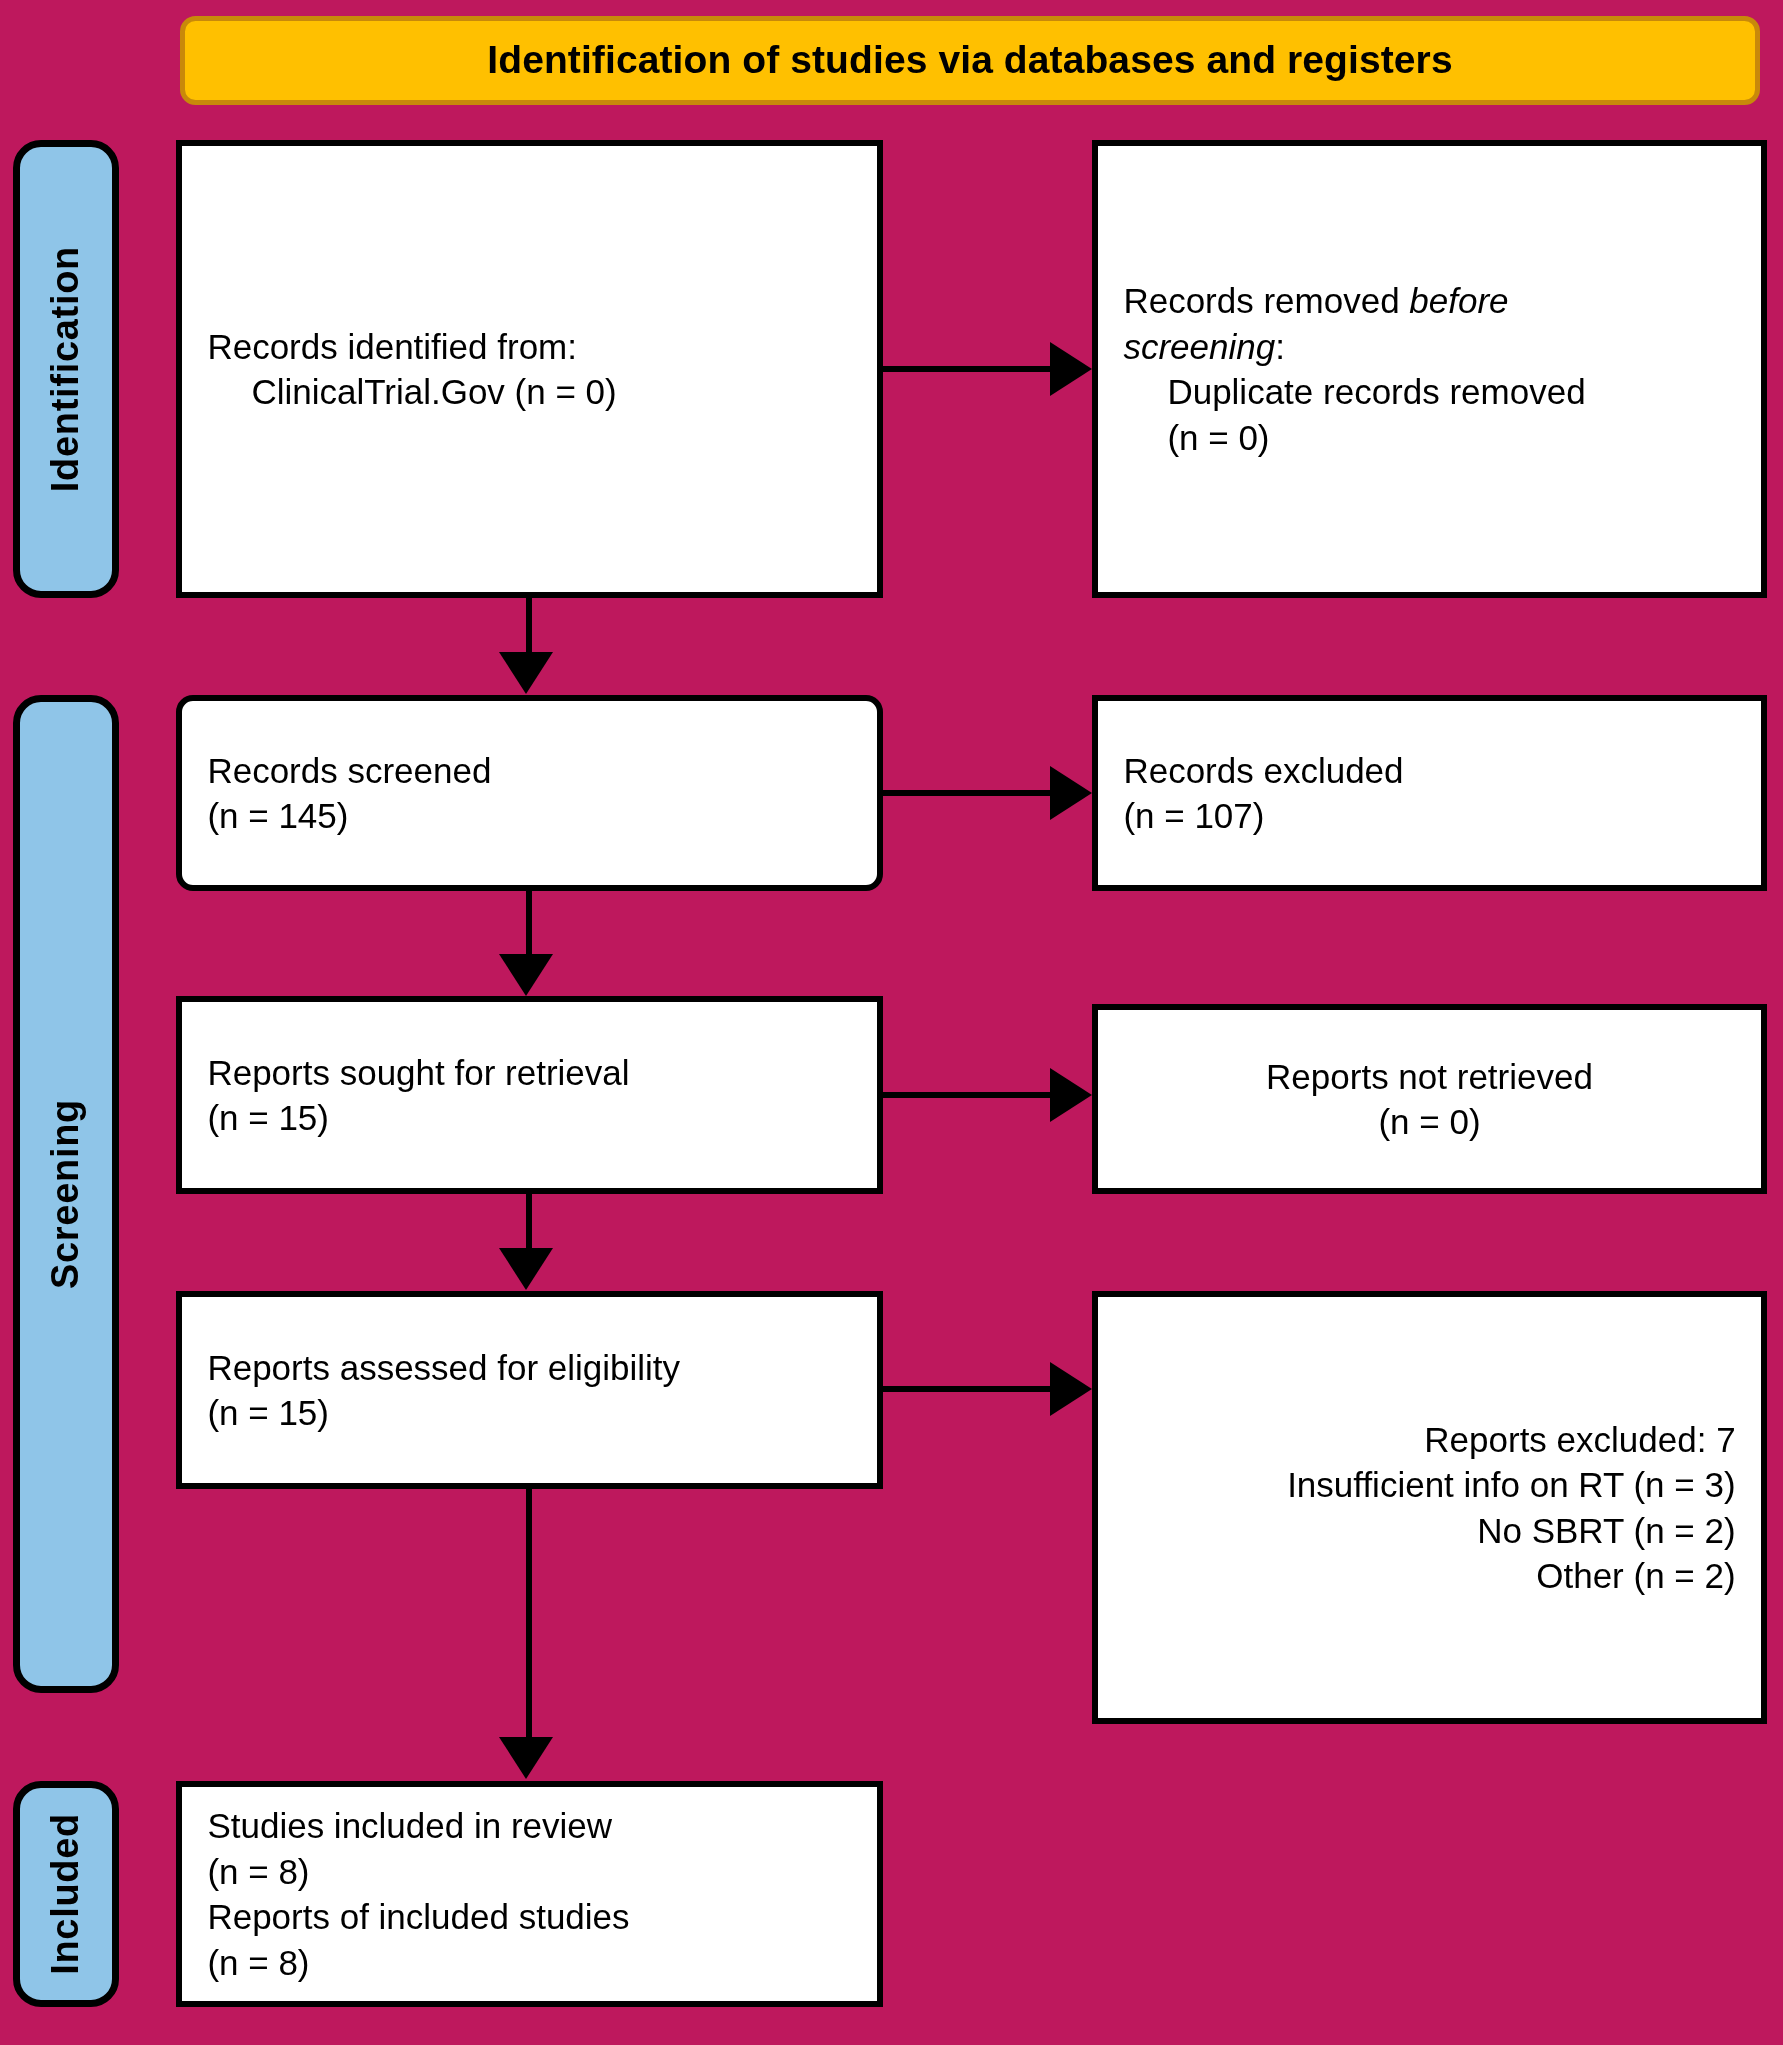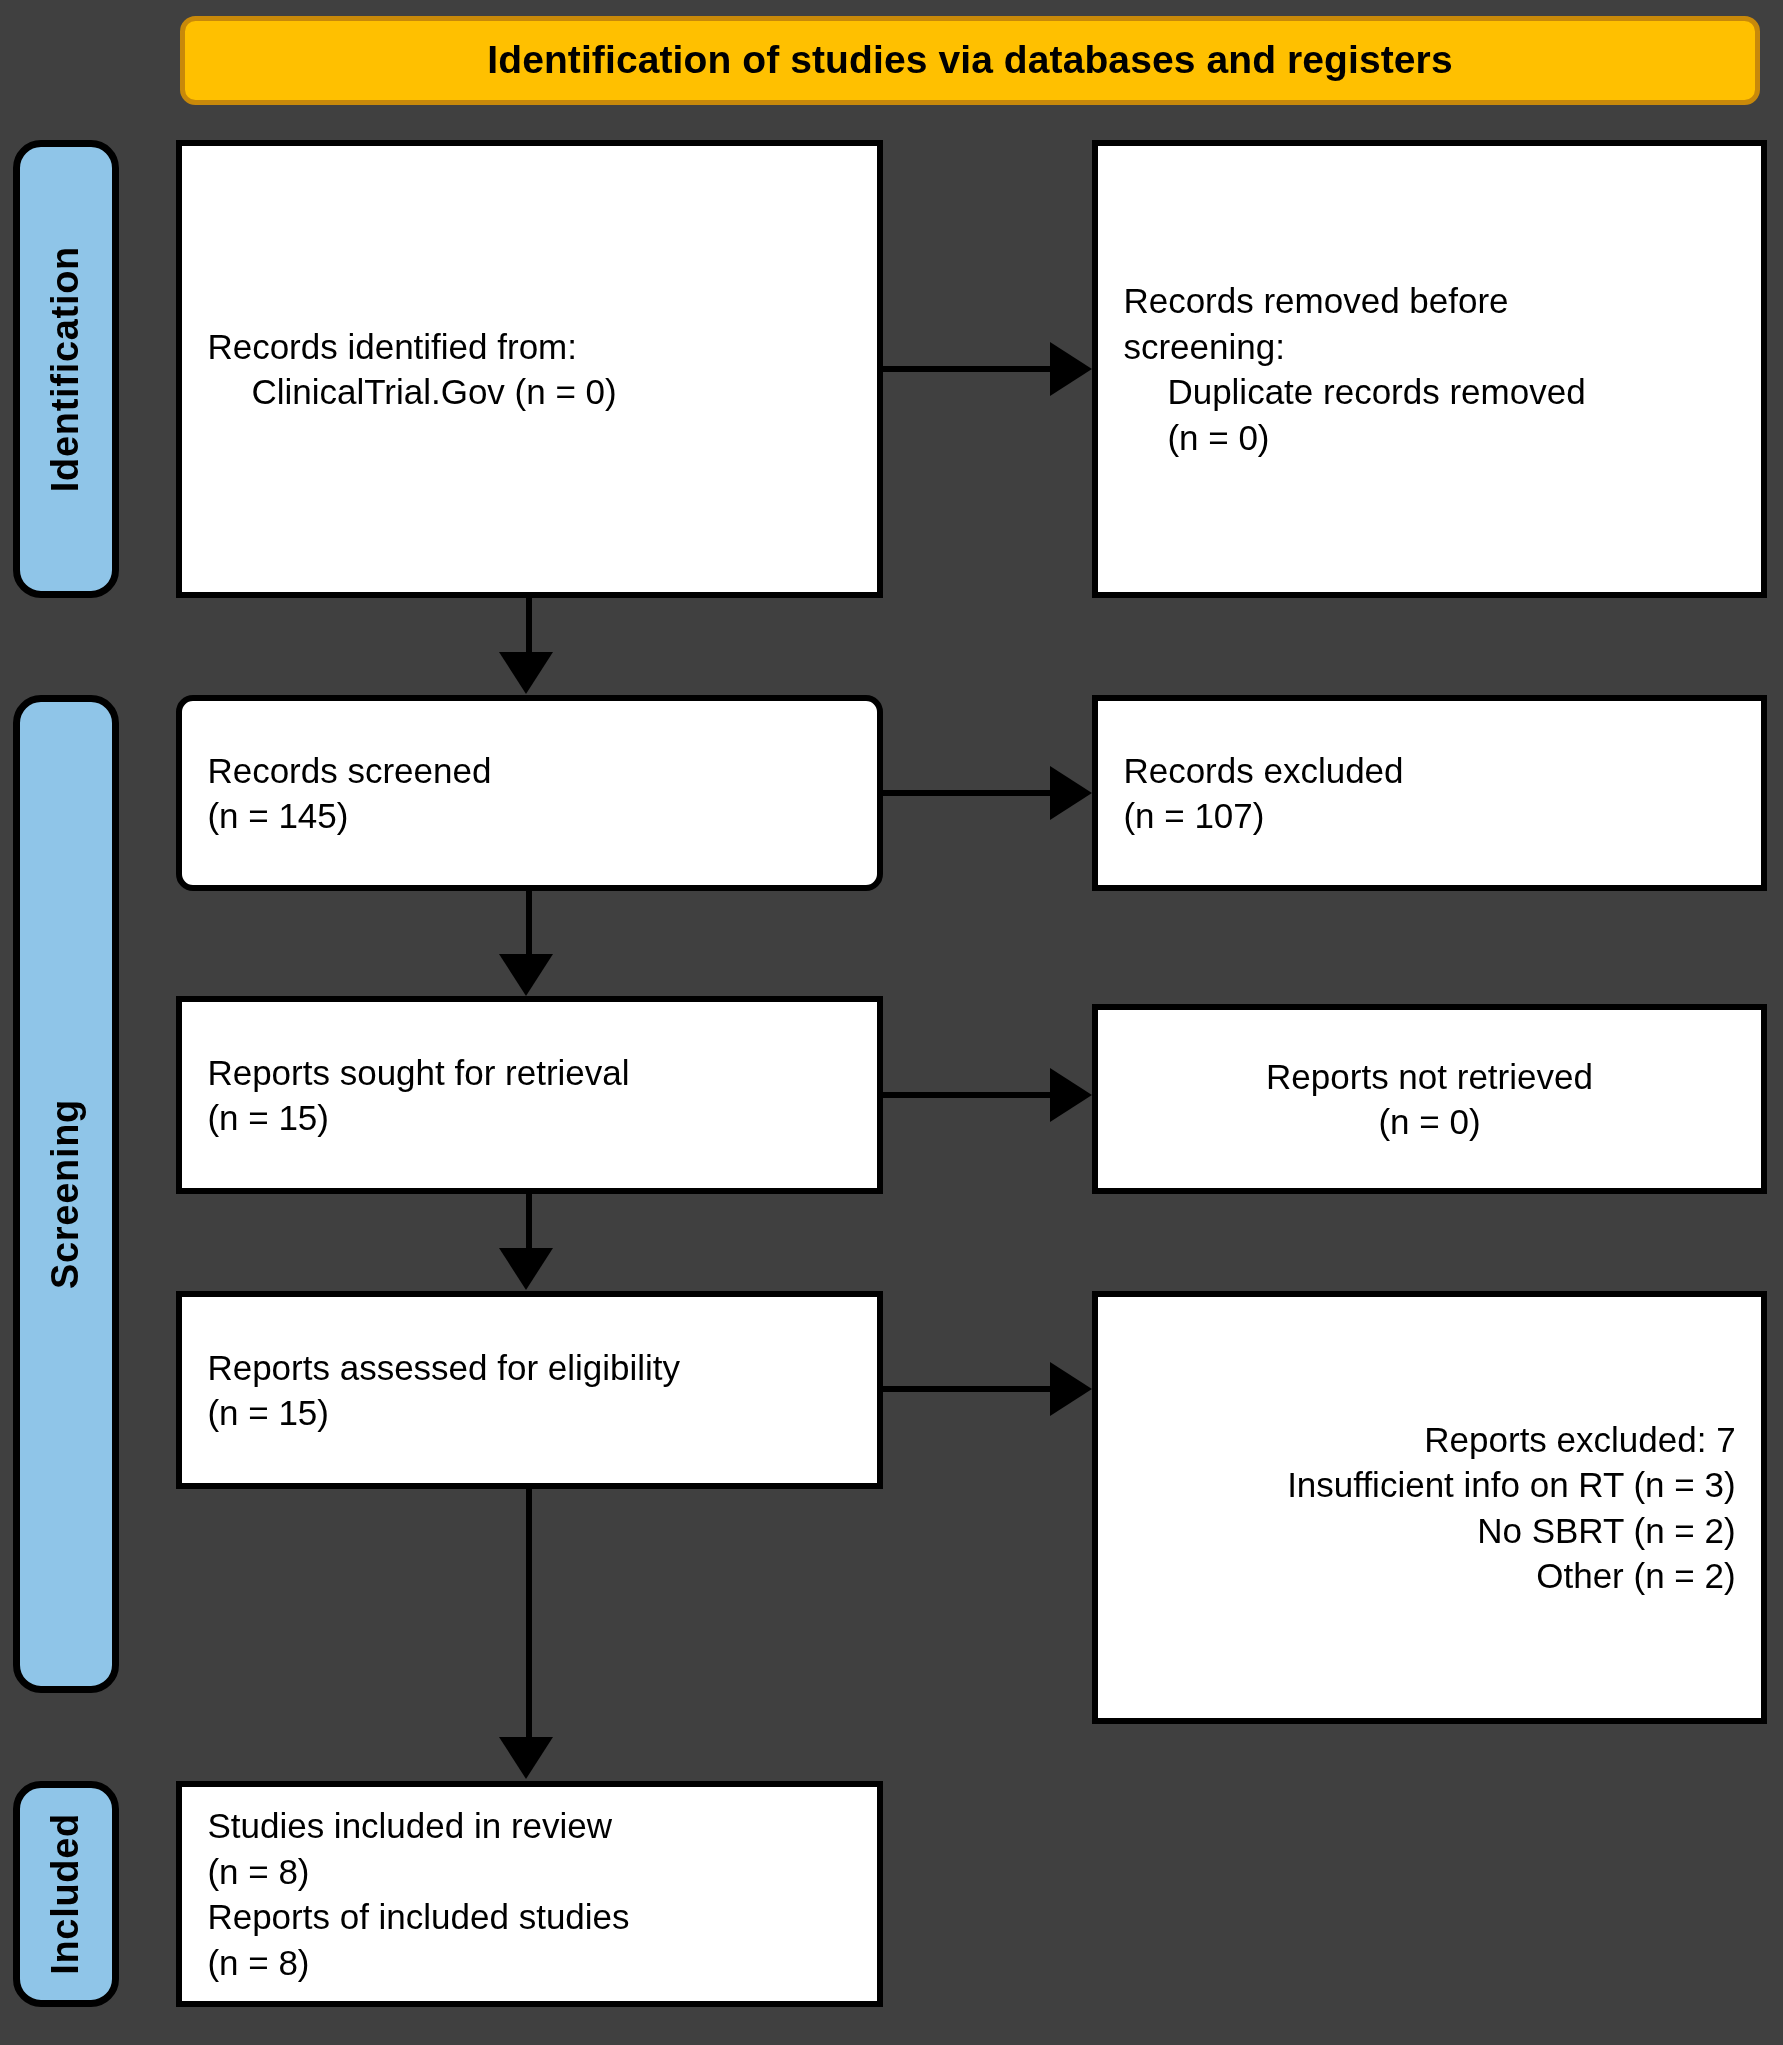--- a/index.html
+++ b/index.html
@@ -9,21 +9,21 @@
     background: #ffffff;
   }
   body {
     font-family: "Liberation Sans", sans-serif;
   }
 
   #prisma-root {
     position: relative;
     width: 1783px;
     height: 2046px;
-    background: #404040;
+    background: #be185d;
     overflow: hidden;
   }
 
   
   .header-banner {
     position: absolute;
     left: 180px;
     top: 15.5px;
     width: 1580px;
     height: 89px;
@@ -98,20 +98,21 @@
   .flow-line {
     font-size: 35px;
     color: #000000;
     line-height: 1.30;
     white-space: pre;
   }
   .flow-line.indent {
     padding-left: 44px;
   }
   .flow-line .ital {
+    font-style: italic;
     text-align: center;
   }
 
   
   #box-identified     { left: 176px;  top: 140px;  width: 707px; height: 458px; }
   #box-removed-before { left: 1092px; top: 140px;  width: 675px;  height: 458px; }
   
   #box-screened       { left: 176px;  top: 695px;  width: 707px; height: 196px; border-radius: 17px; }
   #box-excluded       { left: 1092px; top: 695px;  width: 675px;  height: 196px; }
   

